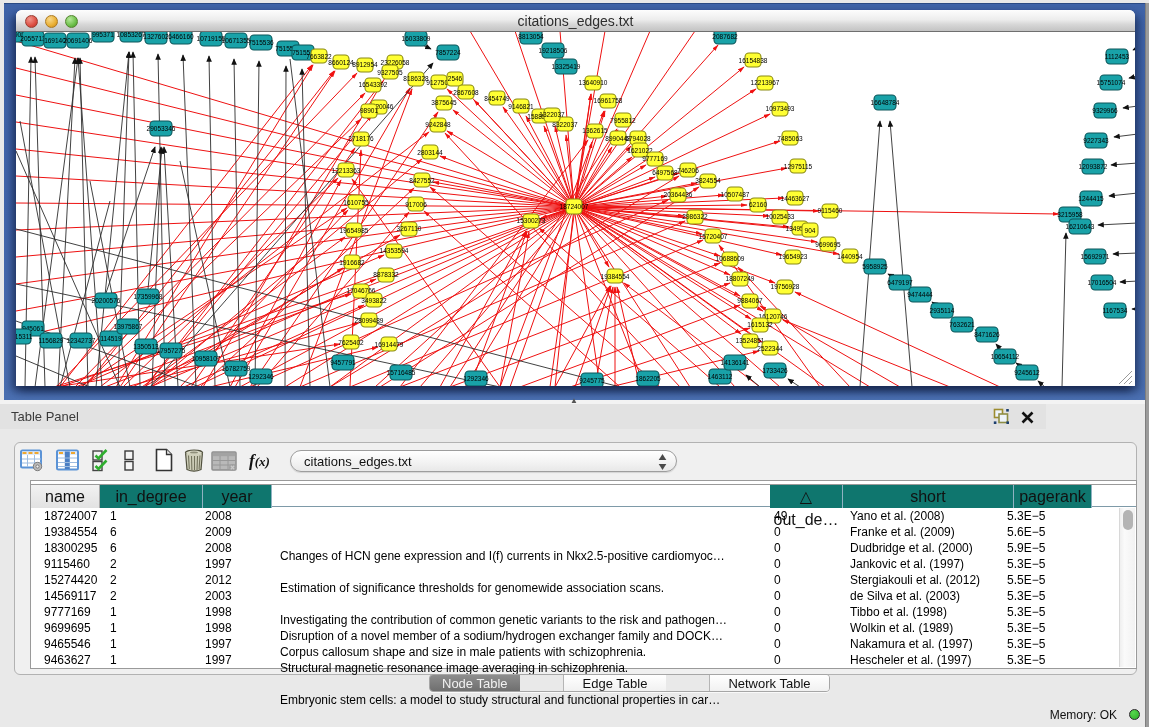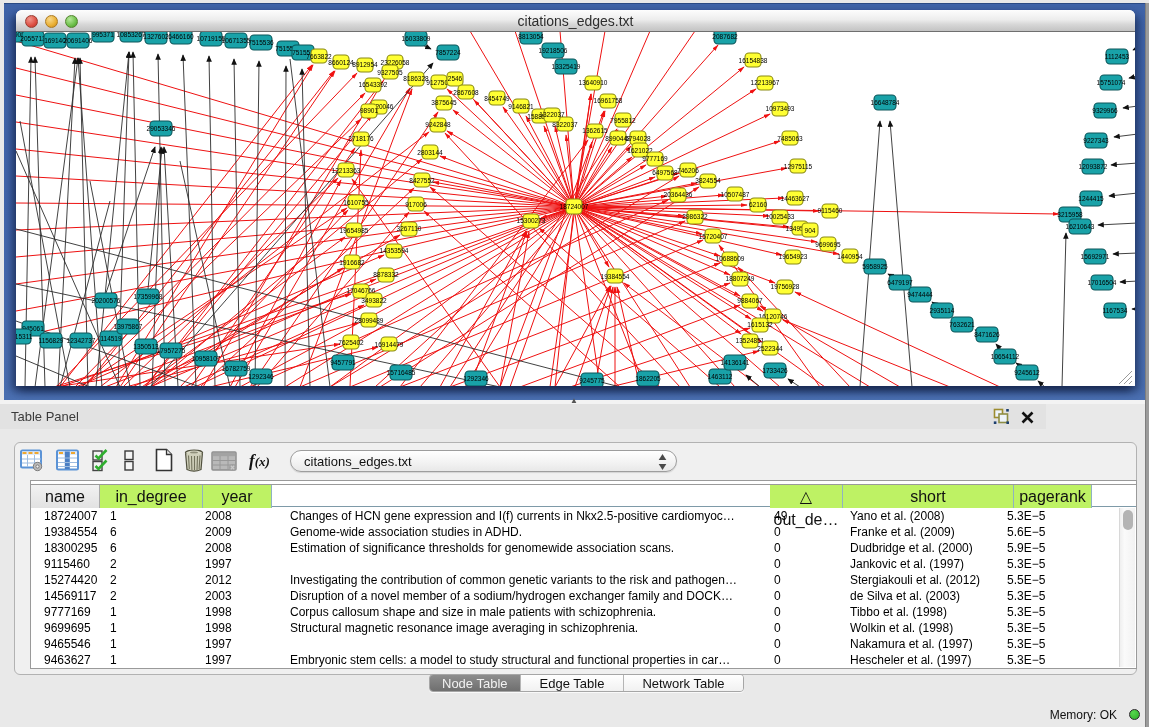--- a/index.html
+++ b/index.html
@@ -33,34 +33,34 @@
 #dropdown { position:absolute; left:290px; top:450px; width:387px; height:22px;
   border:1px solid #9d9d9d; border-radius:11px;
   background:linear-gradient(180deg,#ffffff,#f2f2f2 60%,#e8e8e8);
   box-shadow:0 1px 1px rgba(0,0,0,.12); }
 #dropdown .t { position:absolute; left:13px; top:3px; font-size:13px; color:#111; }
 #tablebox { position:absolute; left:30px; top:480px; width:1107px; height:189px;
   background:#fff; border:1px solid #9a9a9a; }
 #thead { position:absolute; left:0px; top:3px; height:23px; width:1105px;
   border-top:1px solid #9a9a9a; border-bottom:1px solid #7e9aa8; font-size:16px; color:#111; }
 .th { position:absolute; top:0; height:23px; line-height:23px; text-align:center;
-  background:#bef264; border-right:1px solid #8fb2c2; }
+  background:#0f766e; border-right:1px solid #8fb2c2; }
 .th.gray { background:linear-gradient(180deg,#f2f2f2,#e2e2e2); border-right:1px solid #aaa; }
 .tr { position:absolute; left:0; height:16px; width:1090px; font-size:12px;
   line-height:16px; color:#000; white-space:nowrap; }
 .c { position:absolute; top:0; }
-.c1 { left:13px; } .c2 { left:79px; } .c3 { left:174px; } .c4 { left:259px; }
+.c1 { left:13px; } .c2 { left:79px; } .c3 { left:174px; } .c4 { left:249px;margin-top:40px; }
 .c5 { left:743px; } .c6 { left:819px; } .c7 { left:976px; }
 #vsb { position:absolute; right:1px; top:27px; width:16px; height:159px;
   background:linear-gradient(90deg,#efefef,#fafafa 30%,#f2f2f2); border-left:1px solid #d8d8d8; }
 #vsb .thumb { position:absolute; left:2.5px; top:2px; width:10px; height:20px;
   background:#b4b4b4; border-radius:5px; }
 #tabs { position:absolute; left:429px; top:674px; height:18px; display:flex;
   border:1px solid #a6a6a6; border-radius:4px; overflow:hidden;
-  box-shadow:0 1px 0 rgba(255,255,255,.7); font-size:13px; }
+  box-shadow:0 1px 0 rgba(255,255,255,.7); font-size:13px;gap:43px; }
 .tab { padding:0 12px; line-height:17px; background:linear-gradient(180deg,#ffffff,#f1f1f1); color:#111; }
 .tab.sel { background:linear-gradient(180deg,#8d8d8d,#6f6f6f); color:#f2f2f2; }
 .tab + .tab { border-left:1px solid #b5b5b5; }
 #memory { position:absolute; right:32px; top:708px; font-size:12px; color:#111; }
 #memdot { position:absolute; right:9px; top:709px; width:11px; height:11px;
   border-radius:50%; background:radial-gradient(circle at 35% 30%,#57d84e,#2dad27);
   border:1px solid #2a2a2a; }
 </style></head>
 <body>
 <div id="app">
@@ -666,21 +666,20 @@
         <span class="c c3">2008</span>
         <span class="c c4">Changes of HCN gene expression and I(f) currents in Nkx2.5‑positive cardiomyoc…</span>
         <span class="c c5">49</span>
         <span class="c c6">Yano et al. (2008)</span>
         <span class="c c7">5.3E−5</span>
       </div>
 <div class="tr" style="top:44px">
         <span class="c c1">19384554</span>
         <span class="c c2">6</span>
         <span class="c c3">2009</span>
-        <span class="c c4">Genome‑wide association studies in ADHD.</span>
         <span class="c c5">0</span>
         <span class="c c6">Franke et al. (2009)</span>
         <span class="c c7">5.6E−5</span>
       </div>
 <div class="tr" style="top:60px">
         <span class="c c1">18300295</span>
         <span class="c c2">6</span>
         <span class="c c3">2008</span>
         <span class="c c4">Estimation of significance thresholds for genomewide association scans.</span>
         <span class="c c5">0</span>
@@ -721,21 +720,21 @@
         <span class="c c5">0</span>
         <span class="c c6">Tibbo et al. (1998)</span>
         <span class="c c7">5.3E−5</span>
       </div>
 <div class="tr" style="top:140px">
         <span class="c c1">9699695</span>
         <span class="c c2">1</span>
         <span class="c c3">1998</span>
         <span class="c c4">Structural magnetic resonance image averaging in schizophrenia.</span>
         <span class="c c5">0</span>
-        <span class="c c6">Wolkin et al. (1998)</span>
+        <span class="c c6">Wolkin et al. (1989)</span>
         <span class="c c7">5.3E−5</span>
       </div>
 <div class="tr" style="top:156px">
         <span class="c c1">9465546</span>
         <span class="c c2">1</span>
         <span class="c c3">1997</span>
         <span class="c c5">0</span>
         <span class="c c6">Nakamura et al. (1997)</span>
         <span class="c c7">5.3E−5</span>
       </div>

